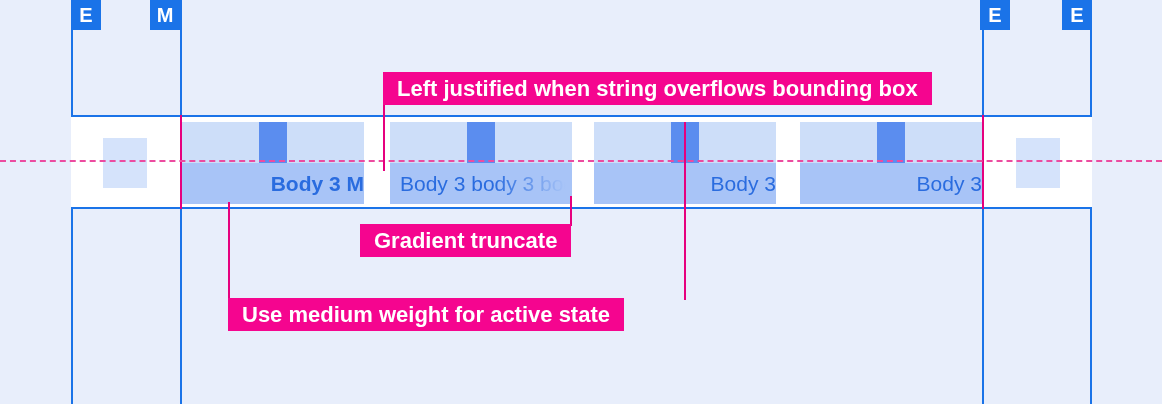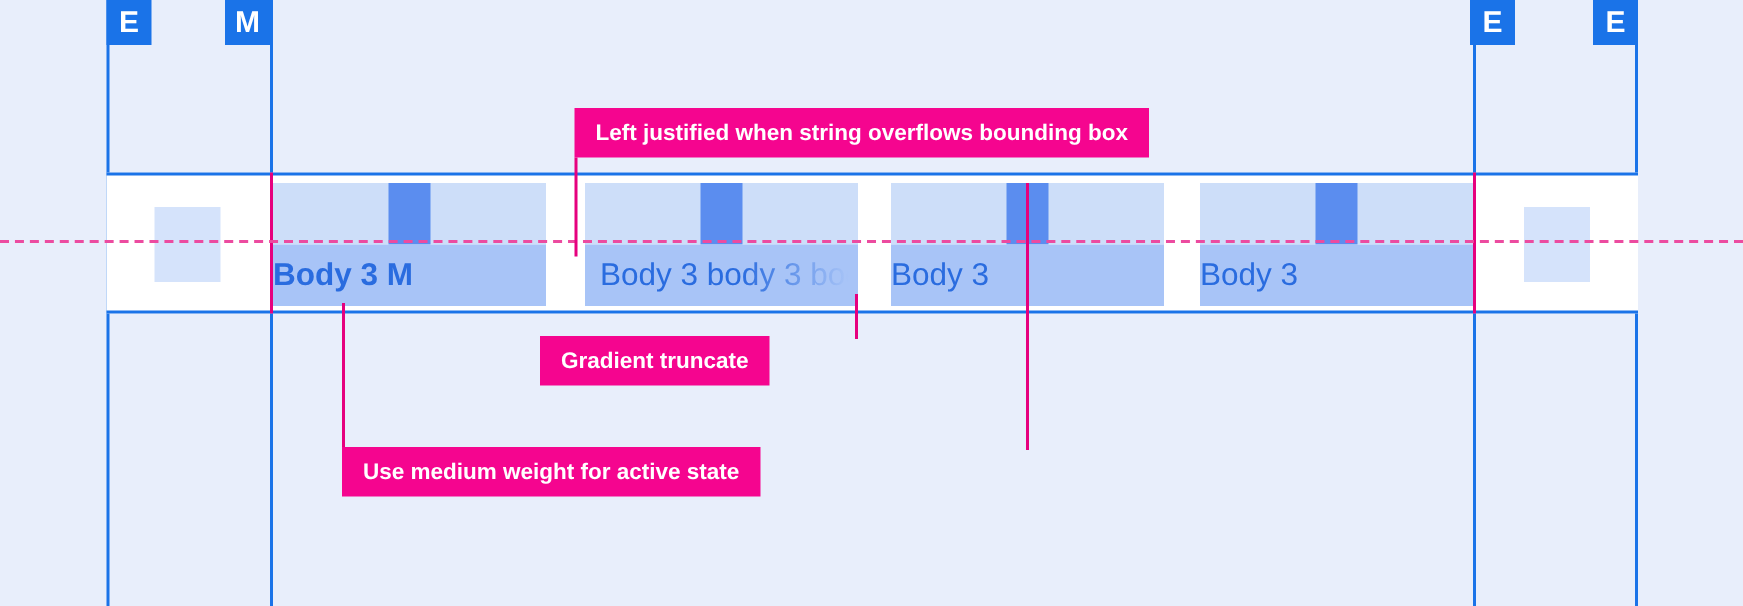--- a/index.html
+++ b/index.html
@@ -97,21 +97,21 @@
   }
   .tab-label {
     position: absolute;
     left: 0;
     top: 0;
     width: 100%;
     height: 41px;
     line-height: 41px;
     font-size: 21px;
     color: #2a6cdf;
-    text-align: left;
+    text-align: right;
     white-space: nowrap;
   }
   .tab-label.active {
     font-weight: bold;
   }
   .tab-label.overflow {
     text-align: left;
     padding-left: 10px;
     width: auto;
     box-sizing: border-box;
@@ -141,21 +141,21 @@
     position: absolute;
     width: 2px;
     background: #e6007e;
   }
 
   
   .callout {
     position: absolute;
     background: #f5058f;
     color: #ffffff;
-    font-size: 15px;
+    font-size: 22px;
     font-weight: bold;
     line-height: 33px;
     height: 33px;
     padding: 0 14px;
     white-space: nowrap;
     box-sizing: border-box;
   }
   .leader {
     position: absolute;
     width: 2px;

